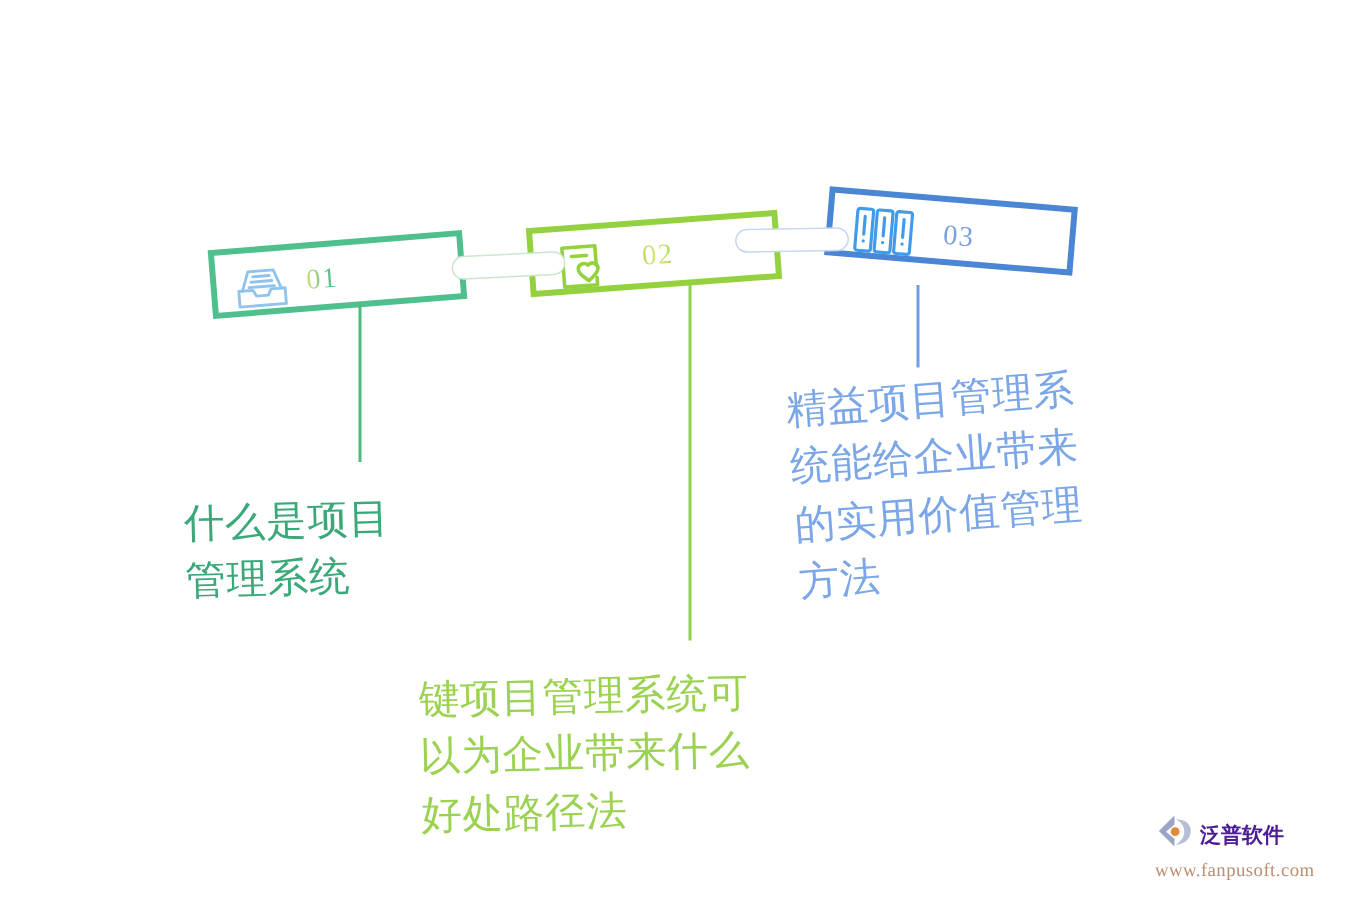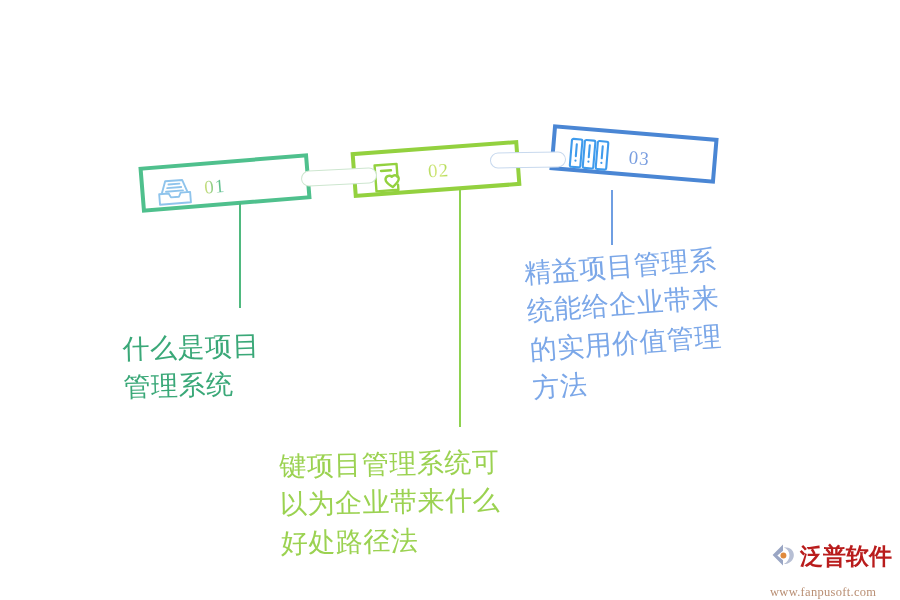--- a/index.html
+++ b/index.html
@@ -147,31 +147,31 @@
     width: 122px;
     text-align: left;
   }
   #logo-row {
     display: flex;
     align-items: center;
     gap: 4px;
   }
   #logo-name {
     font-family: "Liberation Sans", "DejaVu Sans", sans-serif;
-    font-size: 23px;
+    font-size: 14px;
     font-weight: bold;
-    color: #b91c1c;
+    color: #4c1d95;
     letter-spacing: 0px;
   }
   #logo-url {
     font-family: "Liberation Serif", "DejaVu Serif", serif;
     font-size: 12.5px;
     color: #b98f74;
     letter-spacing: 0.3px;
-    margin-top: 13px;
+    margin-top: 1px;
   }
 </style>
 </head>
 <body>
 
 <div id="stage">
 
   <div class="step-box" id="box1">
     <div class="icon-slot">
       <svg viewBox="0 0 40 38" width="40" height="38">

